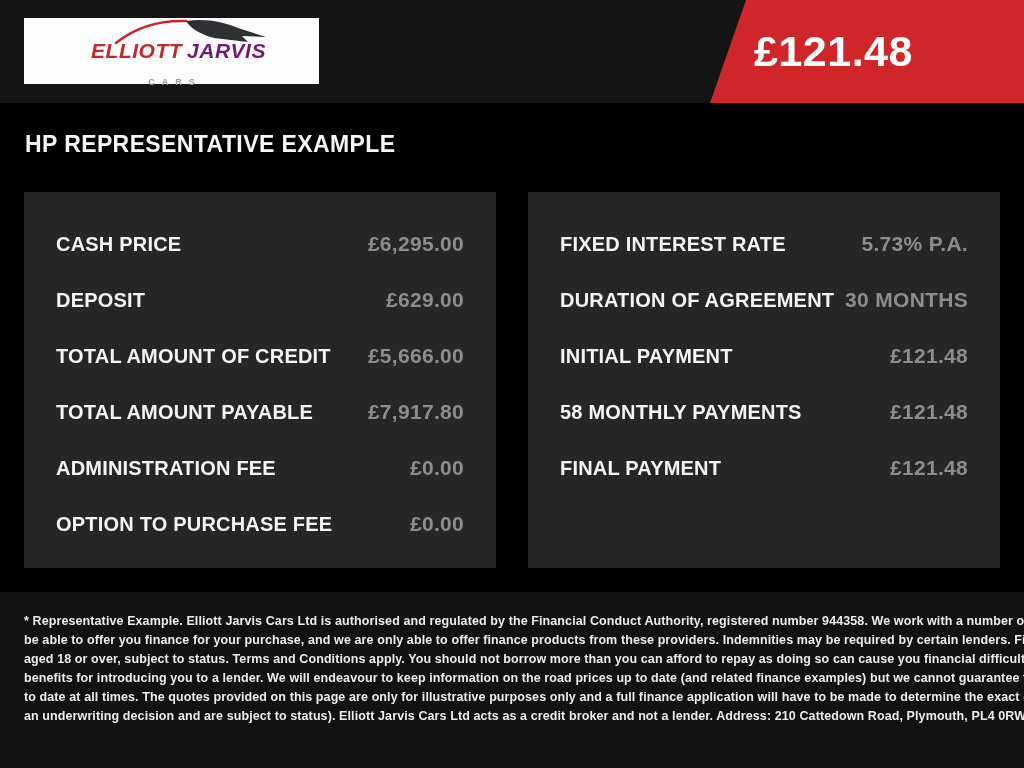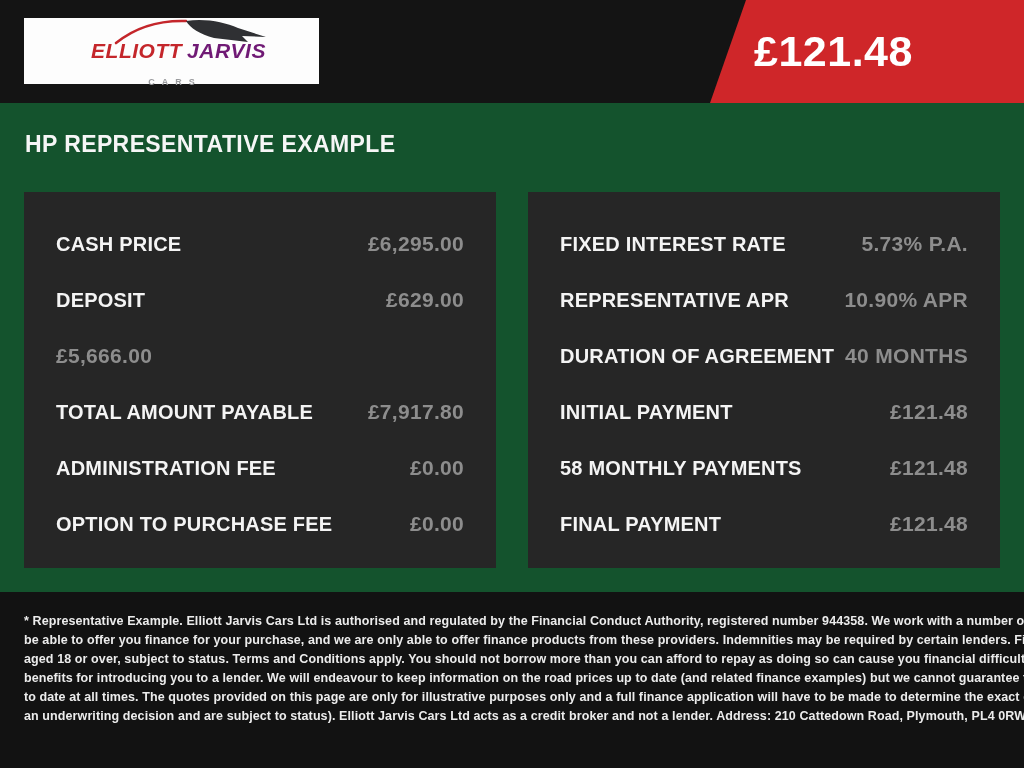--- a/index.html
+++ b/index.html
@@ -27,21 +27,21 @@
     position:absolute;top:0;right:0;width:314px;height:103px;
     background:#cf2629;
     clip-path:polygon(36px 0,100% 0,100% 100%,0 100%);
     display:flex;align-items:center;justify-content:flex-start;
     padding-left:44px;box-sizing:border-box;gap:12px;
   }
   .price-big{color:#fff;font-size:43px;font-weight:bold;letter-spacing:.5px;}
   .price-suffix{color:#fff;font-size:15px;font-weight:bold;letter-spacing:.5px;
     transform:translateY(4px);}
   
-  .content{position:relative;width:100%;height:489px;background:#14532d;}
+  .content{position:relative;width:100%;height:489px;background:#000000;}
   .page-title{
     color:#f6f6f6;font-size:23px;font-weight:bold;letter-spacing:.4px;
     padding:28px 0 0 25px;line-height:26px;
   }
   .panels{display:flex;gap:32px;margin:35px 24px 0 24px;}
   .panel{
     flex:1;height:376px;background:#262626;
     padding:24px 32px 16px 32px;box-sizing:border-box;
     display:flex;flex-direction:column;
   }
@@ -91,20 +91,21 @@
       <div class="panel">
         <div class="finance-row">
           <span class="row-label">CASH PRICE</span>
           <span class="row-value">£6,295.00</span>
         </div>
         <div class="finance-row">
           <span class="row-label">DEPOSIT</span>
           <span class="row-value">£629.00</span>
         </div>
         <div class="finance-row">
+          <span class="row-label">TOTAL AMOUNT OF CREDIT</span>
           <span class="row-value">£5,666.00</span>
         </div>
         <div class="finance-row">
           <span class="row-label">TOTAL AMOUNT PAYABLE</span>
           <span class="row-value">£7,917.80</span>
         </div>
         <div class="finance-row">
           <span class="row-label">ADMINISTRATION FEE</span>
           <span class="row-value">£0.00</span>
         </div>
@@ -113,26 +114,22 @@
           <span class="row-value">£0.00</span>
         </div>
       </div>
 
       <div class="panel">
         <div class="finance-row">
           <span class="row-label">FIXED INTEREST RATE</span>
           <span class="row-value">5.73% P.A.</span>
         </div>
         <div class="finance-row">
-          <span class="row-label">REPRESENTATIVE APR</span>
-          <span class="row-value">10.90% APR</span>
-        </div>
-        <div class="finance-row">
           <span class="row-label">DURATION OF AGREEMENT</span>
-          <span class="row-value">40 MONTHS</span>
+          <span class="row-value">30 MONTHS</span>
         </div>
         <div class="finance-row">
           <span class="row-label">INITIAL PAYMENT</span>
           <span class="row-value">£121.48</span>
         </div>
         <div class="finance-row">
           <span class="row-label">58 MONTHLY PAYMENTS</span>
           <span class="row-value">£121.48</span>
         </div>
         <div class="finance-row">

